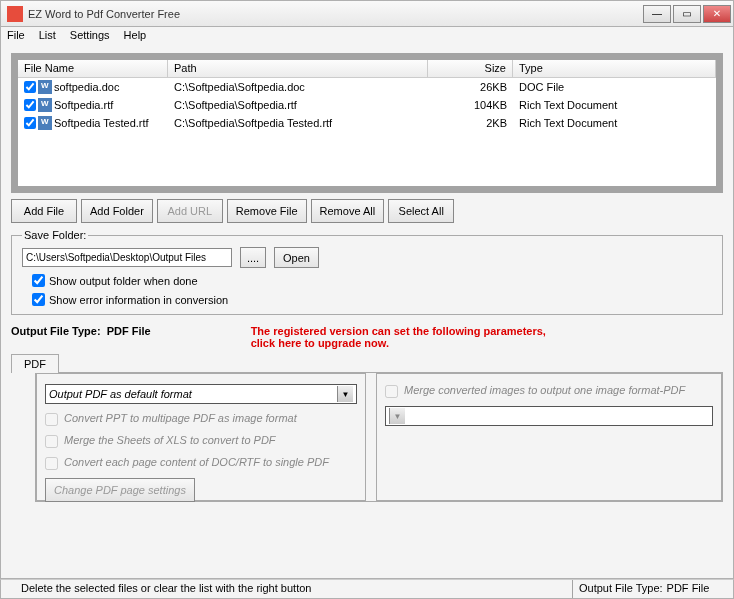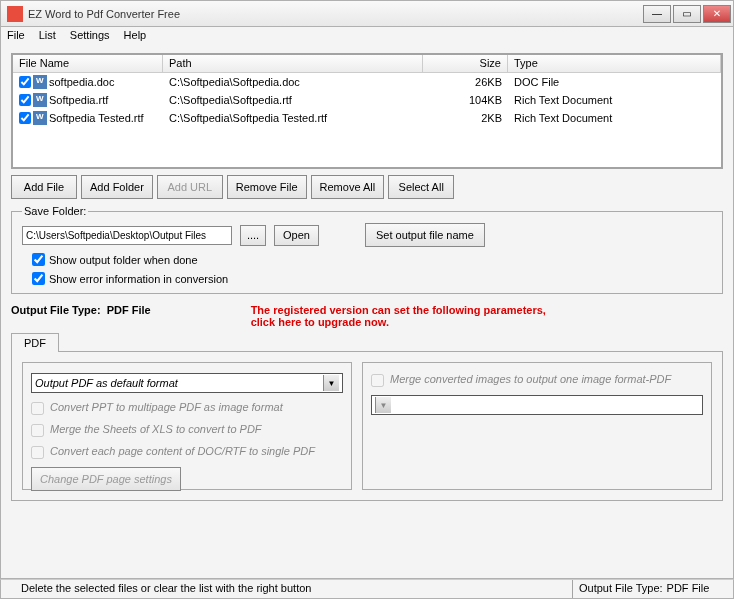--- a/index.html
+++ b/index.html
@@ -6,21 +6,21 @@
 body { font-family: Tahoma, sans-serif; font-size: 11px; background: #fff; width: 734px; height: 599px; overflow: hidden; }
 .titlebar { height: 27px; background: linear-gradient(#f9f9f9, #e8e8e8); border: 1px solid #b0b0b0; display: flex; align-items: center; padding-left: 6px; }
 .titlebar .app-icon { width: 16px; height: 16px; background: #e74c3c; margin-right: 5px; display: inline-flex; align-items: center; justify-content: center; color: #fff; font-size: 8px; font-weight: bold; }
 .titlebar .title { flex: 1; color: #333; }
 .winbtns { display: flex; gap: 2px; margin-right: 2px; }
 .winbtn { width: 28px; height: 18px; border: 1px solid #888; background: linear-gradient(#f5f5f5, #ddd); display: flex; align-items: center; justify-content: center; font-size: 10px; }
 .winbtn.close { background: linear-gradient(#e88, #c44); color: #fff; }
 .menubar { height: 20px; border-left: 1px solid #b0b0b0; border-right: 1px solid #b0b0b0; padding: 2px 6px; display: flex; gap: 14px; background: #f4f4f4; }
 .menubar span { cursor: default; }
 .content { border: 1px solid #b0b0b0; border-top: none; padding: 6px 10px 0 10px; height: 532px; background: #f4f4f4; }
-.listbox { border: 2px solid #a3a3a3; background: #fff; height: 116px; overflow: hidden; }
+.listbox { border: 7px solid #a3a3a3; background: #fff; height: 140px; overflow: hidden; }
 .listhead { display: flex; background: linear-gradient(#fdfdfd, #ececec); border-bottom: 1px solid #ccc; height: 18px; }
 .listhead div { padding: 2px 6px; border-right: 1px solid #ccc; }
 .col-name { width: 150px; } .col-path { width: 260px; } .col-size { width: 85px; text-align: right; } .col-type { flex: 1; }
 .listrow { display: flex; height: 18px; align-items: center; }
 .listrow .cell { padding: 0 6px; white-space: nowrap; overflow: hidden; }
 .listrow .cell.col-name { display: flex; align-items: center; gap: 2px; }
 .chk { width: 12px; height: 12px; }
 .doc-icon { width: 14px; height: 14px; display: inline-block; background: #4a7ebb; position: relative; }
 .doc-icon::after { content: 'W'; color: #fff; font-size: 8px; position: absolute; top: 1px; left: 3px; font-weight: bold; }
 .btnrow { display: flex; gap: 4px; margin-top: 6px; align-items: center; }
@@ -33,21 +33,21 @@
 fieldset.save legend { padding: 0 2px; }
 .saverow { display: flex; align-items: center; gap: 8px; }
 .pathbox { width: 210px; height: 19px; border: 1px solid #888; background: #fff; padding: 1px 3px; font-family: inherit; font-size: 10px; }
 .chkrow { margin-top: 6px; display: flex; align-items: center; gap: 4px; padding-left: 10px; }
 .outrow { margin-top: 10px; display: flex; align-items: flex-start; }
 .outlabel { display: flex; gap: 6px; font-weight: bold; }
 .outlabel .v { font-weight: normal; }
 .upgrademsg { color: #d00; font-weight: bold; margin-left: 100px; width: 320px; }
 .tabarea { margin-top: 4px; }
 .tab { display: inline-block; padding: 3px 12px; border: 1px solid #aaa; border-bottom: none; background: #f4f4f4; position: relative; top: 1px; }
-.tabpanel { border: 1px solid #aaa; padding: 10px; display: flex; gap: 10px; height: 150px; }
+.tabpanel { border: 1px solid #aaa; display: flex; gap: 10px; height: 130px; margin-left: 24px; }
 .panelbox { border: 1px solid #aaa; padding: 10px 8px; flex: 1; }
 .panelbox.left { width: 330px; flex: 0 0 330px; }
 .selectlike { width: 100%; height: 20px; border: 1px solid #555; background: #fff; padding: 1px 3px; font-family: inherit; font-size: 11px; font-style: italic; display: flex; align-items: center; justify-content: space-between; }
 .selectlike .arrow { width: 16px; height: 16px; background: linear-gradient(#f0f0f0,#ccc); border-left: 1px solid #888; display: flex; align-items: center; justify-content: center; font-size: 8px; }
 .dchk { display: flex; align-items: flex-start; gap: 6px; margin-top: 8px; color: #888; font-style: italic; }
 .dchk input { margin-top: 1px; }
 .statusbar { border: 1px solid #b0b0b0; border-top: 1px solid #ccc; height: 20px; display: flex; background: #f4f4f4; font-size: 11px; }
 .statusbar .sleft { flex: 1; padding: 2px 20px; border-right: 1px solid #a3a3a3; }
 .statusbar .sright { padding: 2px 6px; display: flex; gap: 4px; width: 160px; }
 </style>
@@ -121,21 +121,20 @@
     <button class="btn">Select All</button>
   </div>
 
   <fieldset class="save">
     <legend>Save Folder:</legend>
     <div class="saverow">
       <input class="pathbox" value="C:\Users\Softpedia\Desktop\Output Files" style="">
       <button class="btn micro">....</button>
       <button class="btn small">Open</button>
       <span style="width:30px"></span>
-      <button class="btn" style="min-width:120px">Set output file name</button>
     </div>
     <div class="chkrow">
       <input type="checkbox" checked="" style="">
       <span>Show output folder when done</span>
     </div>
     <div class="chkrow">
       <input type="checkbox" checked="" style="">
       <span>Show error information in conversion</span>
     </div>
   </fieldset>

